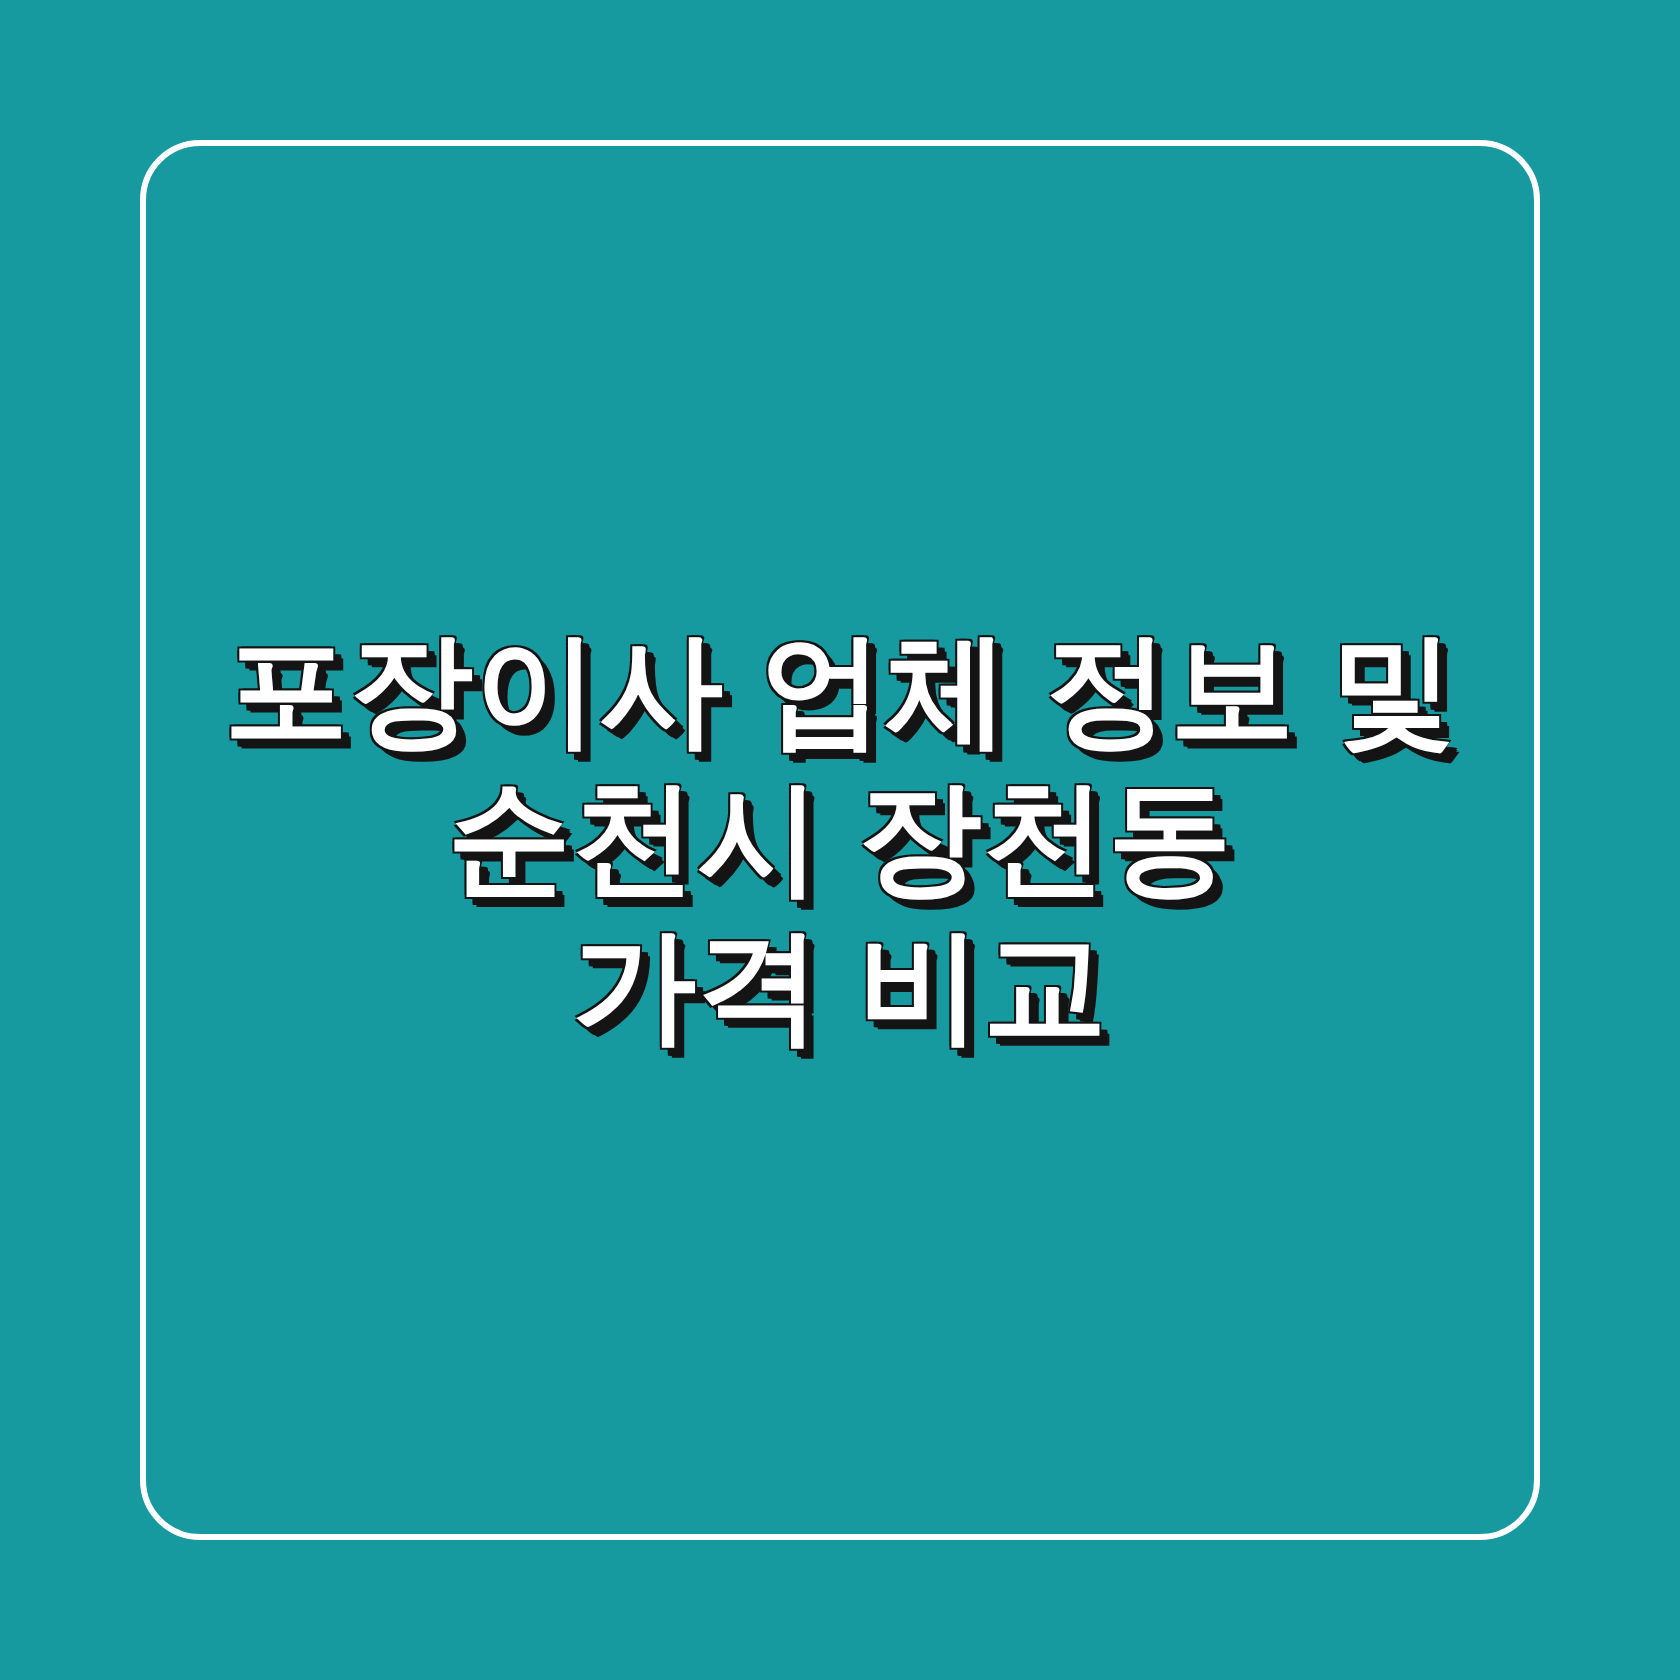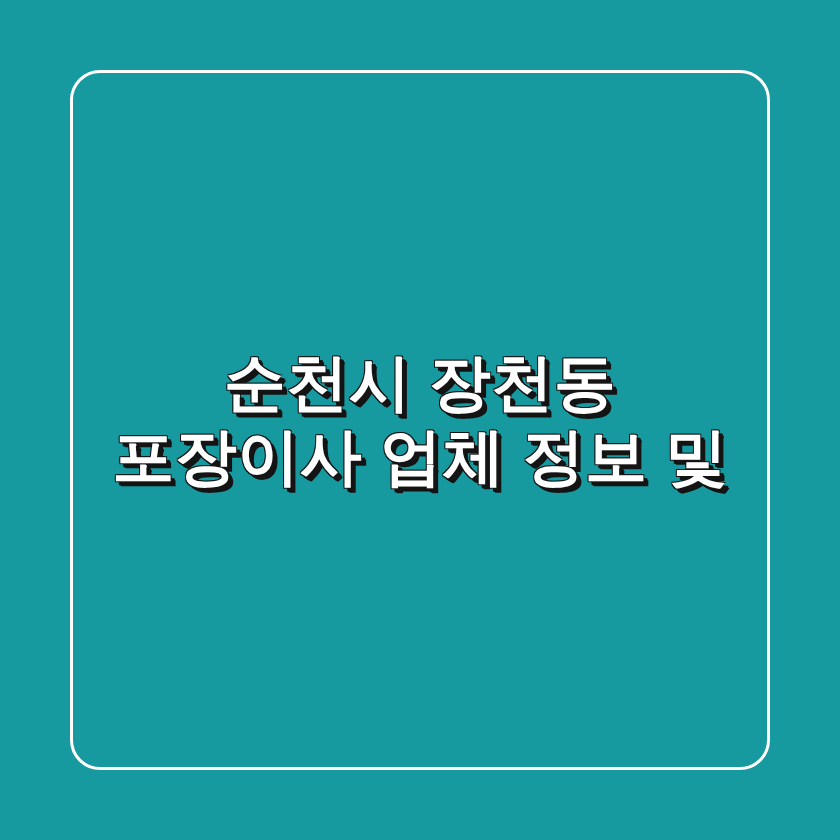--- a/index.html
+++ b/index.html
@@ -75,17 +75,18 @@
   }
 </style>
 </head>
 <body>
 
 <div id="poster" style="background: rgb(23, 153, 160);">
 
   <div id="frame" style="border: 3px solid rgb(255, 255, 255); border-radius: 30px; left: 70px; top: 70px; width: 700px; height: 700px;"></div>
 
   <div id="title-block">
+    <span class="title-line" style="color: rgb(255, 255, 255);">포장이사 업체 정보 및</span>
     <span class="title-line" style="color: rgb(255, 255, 255);">순천시 장천동</span>
-    <span class="title-line" style="color: rgb(255, 255, 255);">포장이사 업체 정보 및</span>
+    <span class="title-line" style="color: rgb(255, 255, 255);">가격 비교</span>
   </div>
 
 </div>
 
 </body></html>

